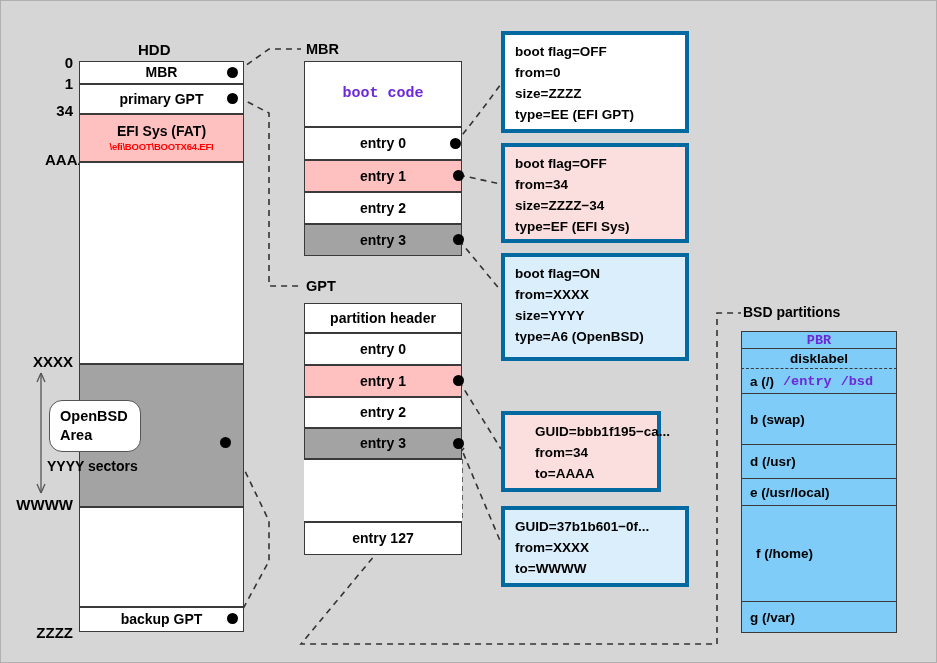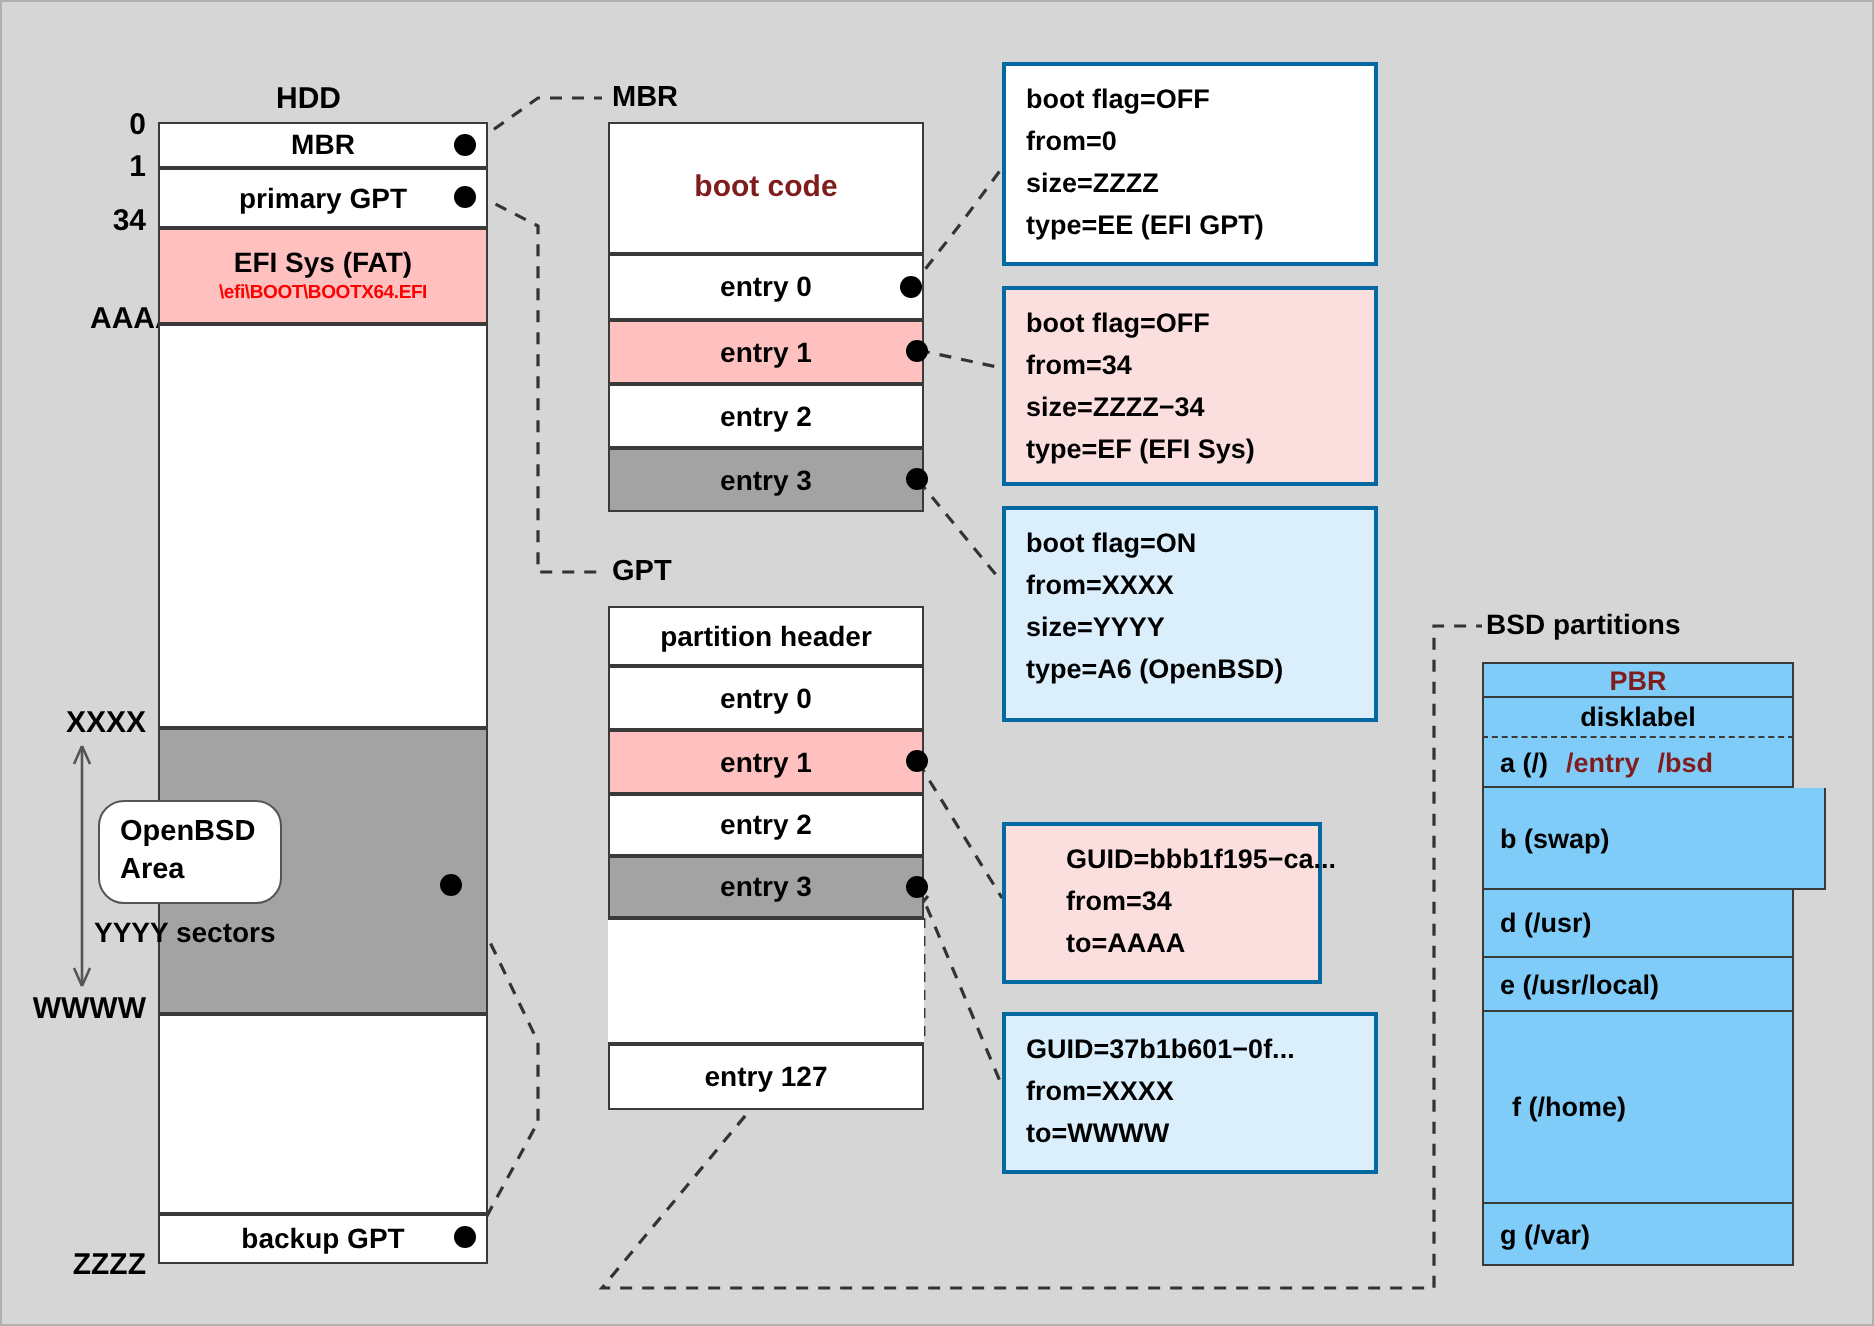--- a/index.html
+++ b/index.html
@@ -50,41 +50,41 @@
   }
   .plabel {
     font-size: 14px;
     font-weight: bold;
     color: #000;
     white-space: nowrap;
   }
 
   
   .infobox {
-    border: 2px solid #0369a1;
+    border: 4px solid #0369a1;
     background: #ffffff;
     font-size: 13.5px;
     font-weight: bold;
     color: #000;
     padding: 7px 0 7px 10px;
     line-height: 1.55;
   }
   .infobox.pink  { background: #fbdede; }
   .infobox.blue  { background: #daeefb; }
   .infobox .ln { display: block; white-space: nowrap; }
 
   
   .dot {
     width: 11px; height: 11px;
     background: #000;
     border-radius: 50%;
   }
 
   
-  .red { color: #7f1d1d; }
+  .red { color: #6d28d9; font-family: Liberation Mono, monospace; }
   .tiny-red {
     color: #ff0000;
     font-size: 9.5px;
     font-weight: bold;
     letter-spacing: -0.2px;
   }
 
   
   .bubble {
     background: #ffffff;
@@ -284,21 +284,21 @@
     <span class="red">PBR</span>
   </div>
   <div class="abs bsdrow center-txt" style="left:740px; top:348px; width:156px; height:20px; border-bottom-style:dashed;">
     <span>disklabel</span>
   </div>
   <div class="abs bsdrow" style="left:740px; top:368px; width:156px; height:25px;">
     <span>a (/)</span>
     <span class="red" style="margin-left:9px;">/entry</span>
     <span class="red" style="margin-left:9px;">/bsd</span>
   </div>
-  <div class="abs bsdrow" style="left:740px; top:393px; width:172px; height:51px;">
+  <div class="abs bsdrow" style="left:740px; top:393px; width:156px; height:51px;">
     <span>b (swap)</span>
   </div>
   <div class="abs bsdrow" style="left:740px; top:444px; width:156px; height:34px;">
     <span>d (/usr)</span>
   </div>
   <div class="abs bsdrow" style="left:740px; top:478px; width:156px; height:27px;">
     <span>e (/usr/local)</span>
   </div>
   <div class="abs bsdrow" style="left:740px; top:505px; width:156px; height:96px; padding-left:14px;">
     <span>f (/home)</span>

